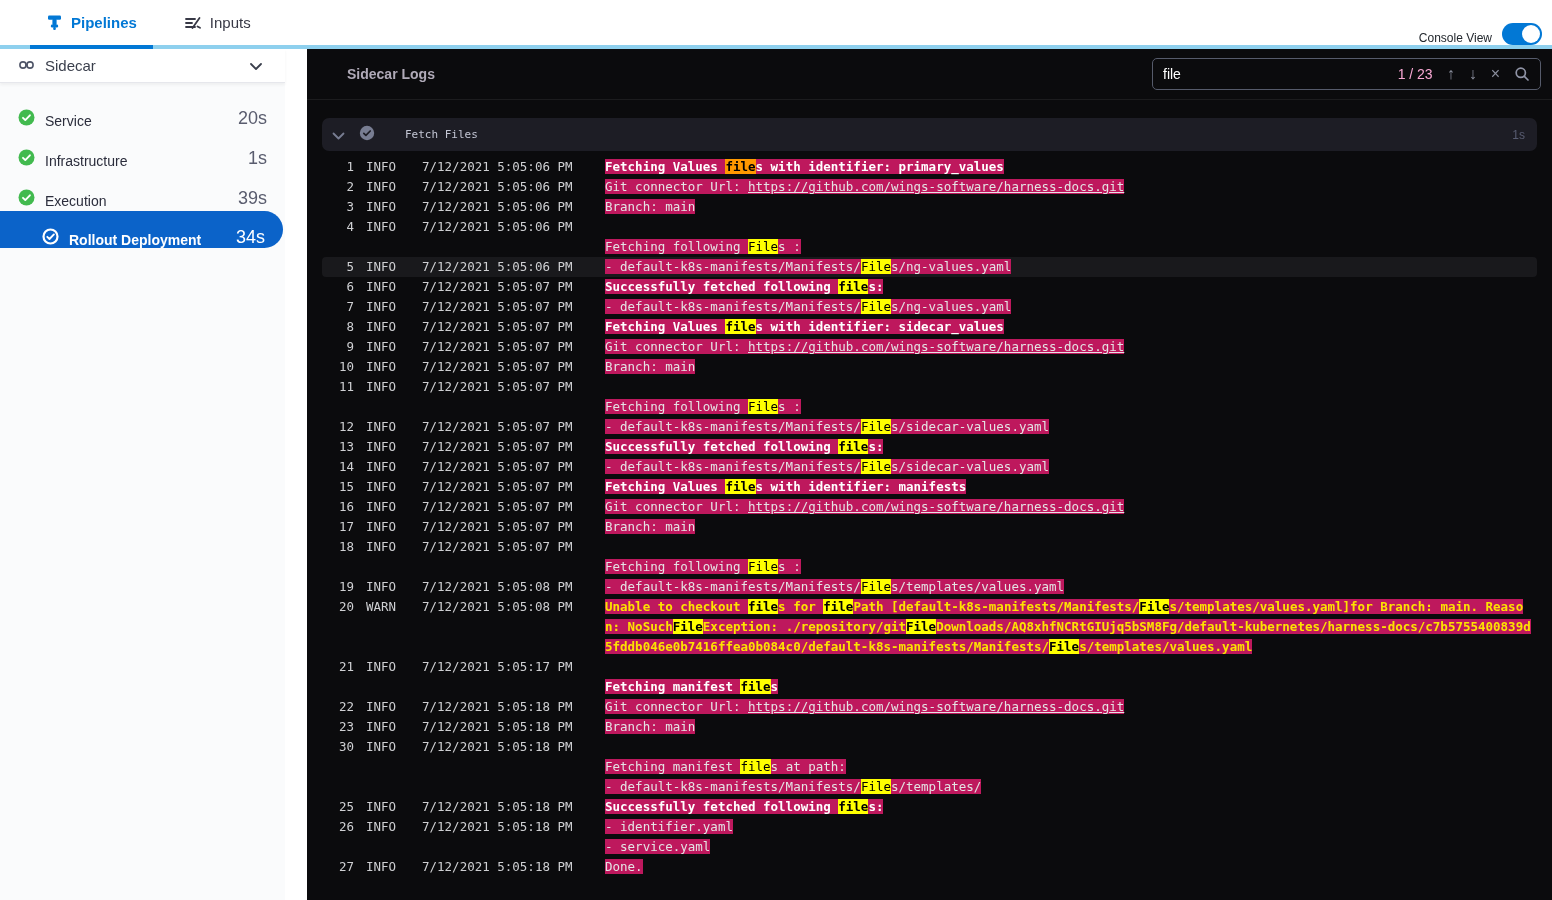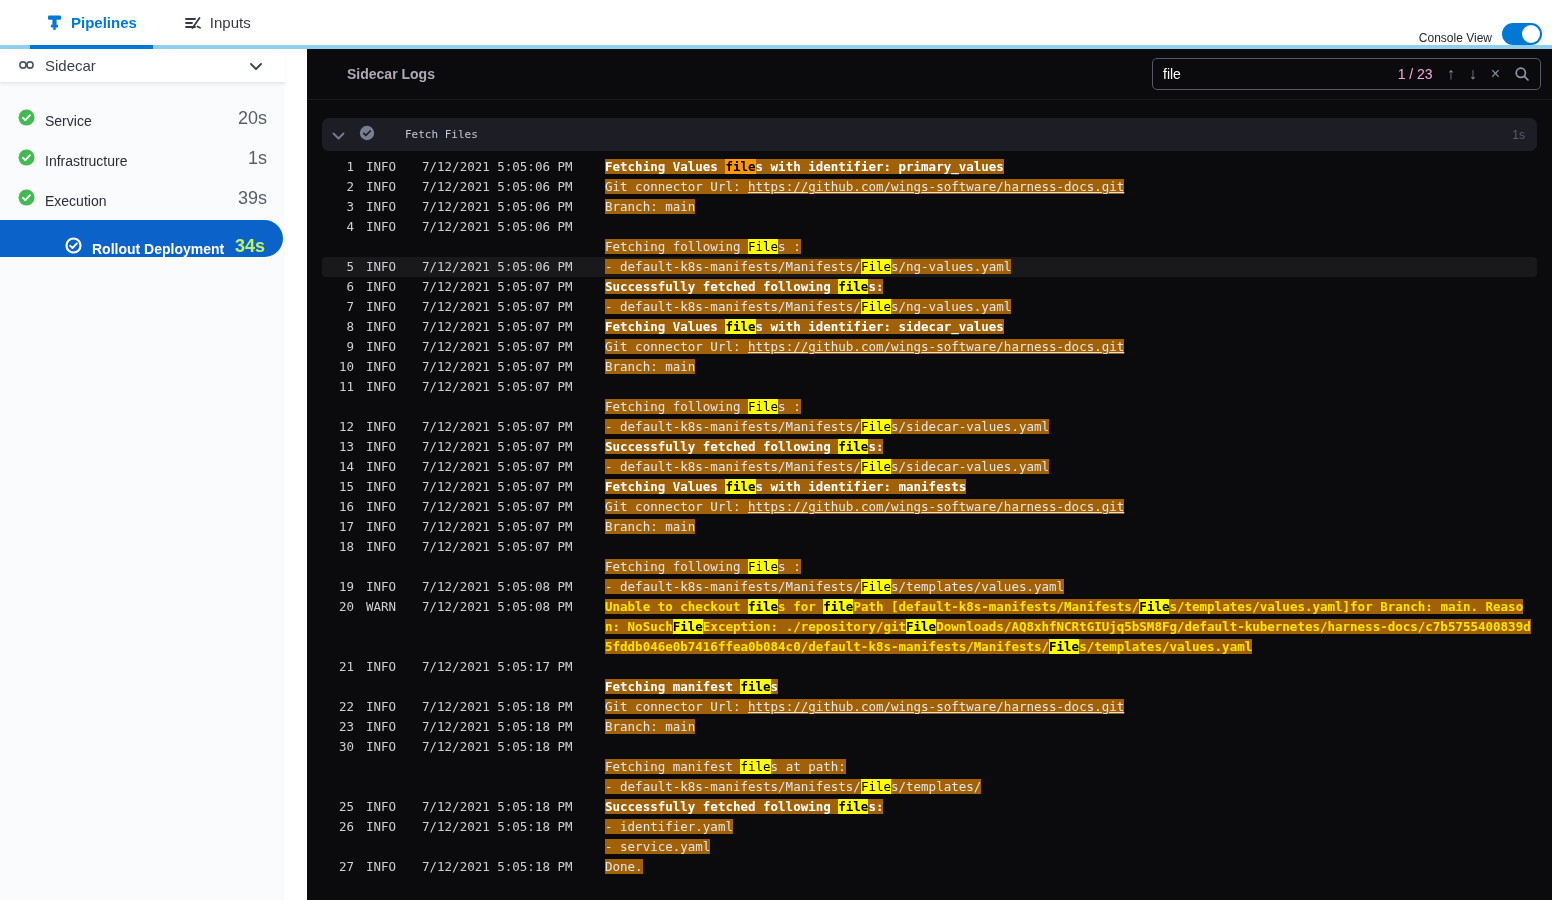--- a/index.html
+++ b/index.html
@@ -30,22 +30,22 @@
   .sidebar { width:285px; background:#fafbfc; display:flex; flex-direction:column; }
   .sidebar-header { height:34px; background:#fff; display:flex; align-items:center;
                     padding:0 22px 0 18px; gap:10px; border-bottom:1px solid #e6e7ec;
                     box-shadow:0 2px 3px rgba(0,0,0,0.05); cursor:pointer; }
   .sidebar-title { flex:1; font-size:15px; color:#3a3f4c; }
   .steps { padding-top:6px; }
   .step { height:40px; display:flex; align-items:flex-end; gap:10px; padding:0 18px;
           font-size:14px; color:#2b2d3c; cursor:pointer; }
   .step .dur { margin-left:auto; font-size:18px; color:#595c6e; }
   .step.selected { height:37px; background:var(--selblue,#0b63c9); color:#fff; font-weight:700;
-                   border-radius:0 20px 20px 0; padding-left:65px; margin:11px 2px 0 0; }
-  .step.selected .dur { color:#bef264; font-weight:700; }
+                   border-radius:0 20px 20px 0; padding-left:42px; margin:2px 2px 0 0; }
+  .step.selected .dur { color:#ffffff; font-weight:400; }
   .step svg { flex:0 0 auto; }
 
   
   .console { flex:1; background:#0b0b0d; display:flex; flex-direction:column; overflow:hidden; }
   .console-header { height:51px; flex:0 0 auto; display:flex; align-items:center;
                     padding:0 11px 0 40px; border-bottom:1px solid rgba(255,255,255,0.07); }
   .console-title { font-size:14px; font-weight:700; color:#b0aab8; }
   .searchbox { margin-left:auto; width:389px; height:32px; border:1px solid #565b6b;
                border-radius:5px; display:flex; align-items:center; padding:0 10px; gap:14px; }
   .searchbox input { flex:1; min-width:0; background:transparent; border:none; outline:none;
@@ -62,21 +62,21 @@
   .section-dur { margin-left:auto; font-size:12px; color:#595d72; }
 
   .log { flex:1; overflow:hidden; padding-top:2px; }
   .log-row { display:grid; grid-template-columns:32px 44px 171px 1fr; column-gap:12px;
              margin:0 15px; line-height:20px; font-family:"DejaVu Sans Mono",monospace;
              font-size:12.5px; cursor:default; }
   .log-row.selected { background:#19191c; border-radius:4px; }
   .g-num { text-align:right; color:#cfd0d3; }
   .g-lvl, .g-time { color:#cfd0d3; white-space:nowrap; }
   .msg { color:#e4e4e4; white-space:pre-wrap; word-break:break-all; }
-  .msg .chip { background:#a16207; }
+  .msg .chip { background:#be185d; }
   .msg.bold { color:#fff; font-weight:700; }
   .msg.warn { color:var(--warn,#fde300); font-weight:700; }
   .msg .lnk { text-decoration:underline; }
   .match { background:var(--match,#ffff00); color:#000; }
   .match.active { background:var(--amatch,#ff9800); }
 </style>
 </head>
 <body>
 
 <div class="topnav">

